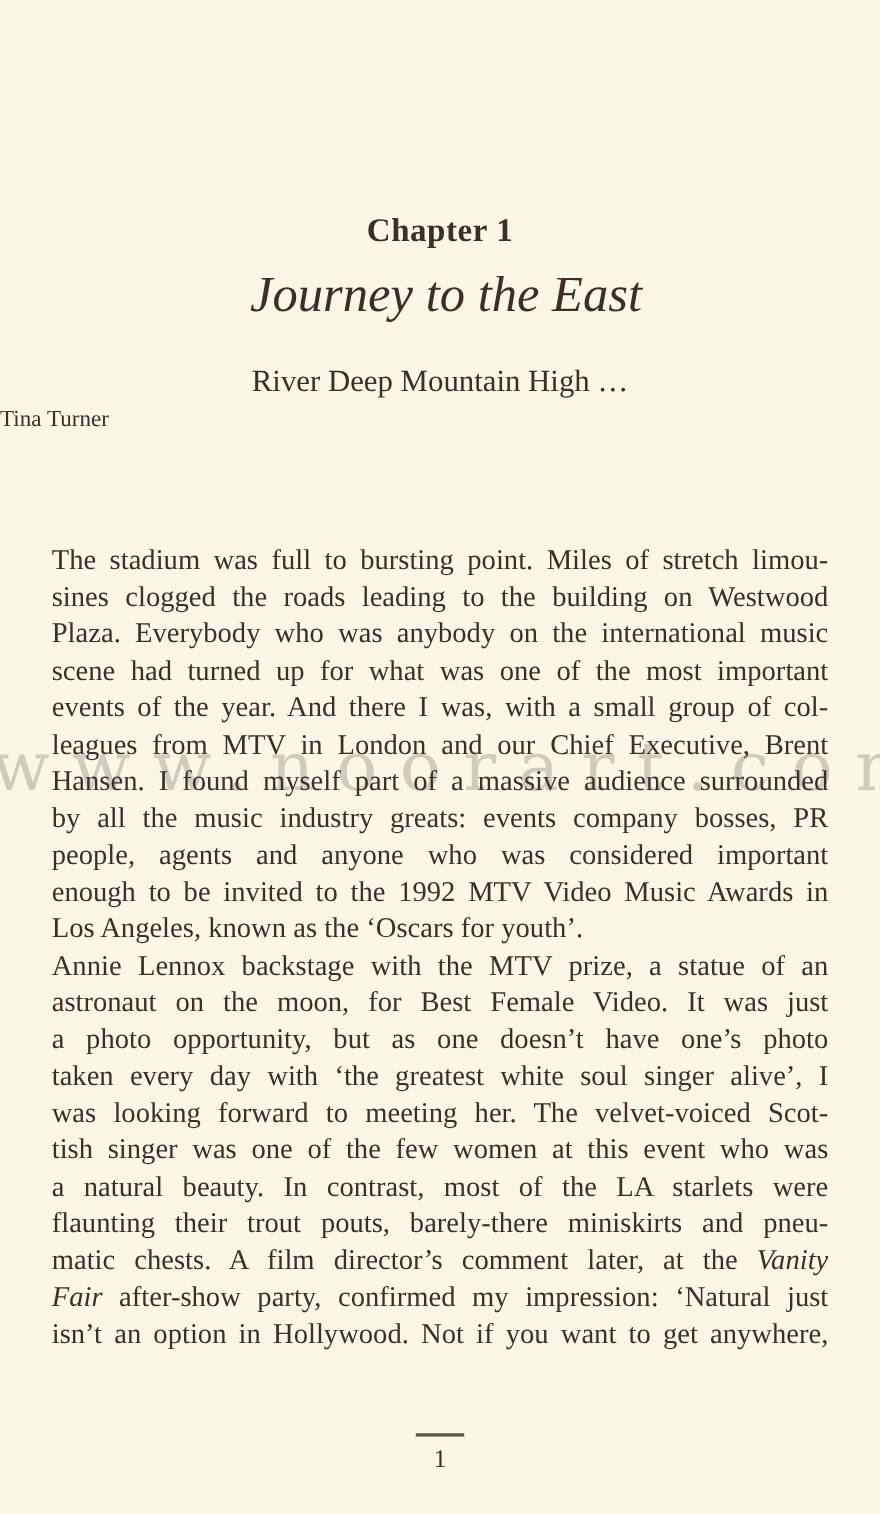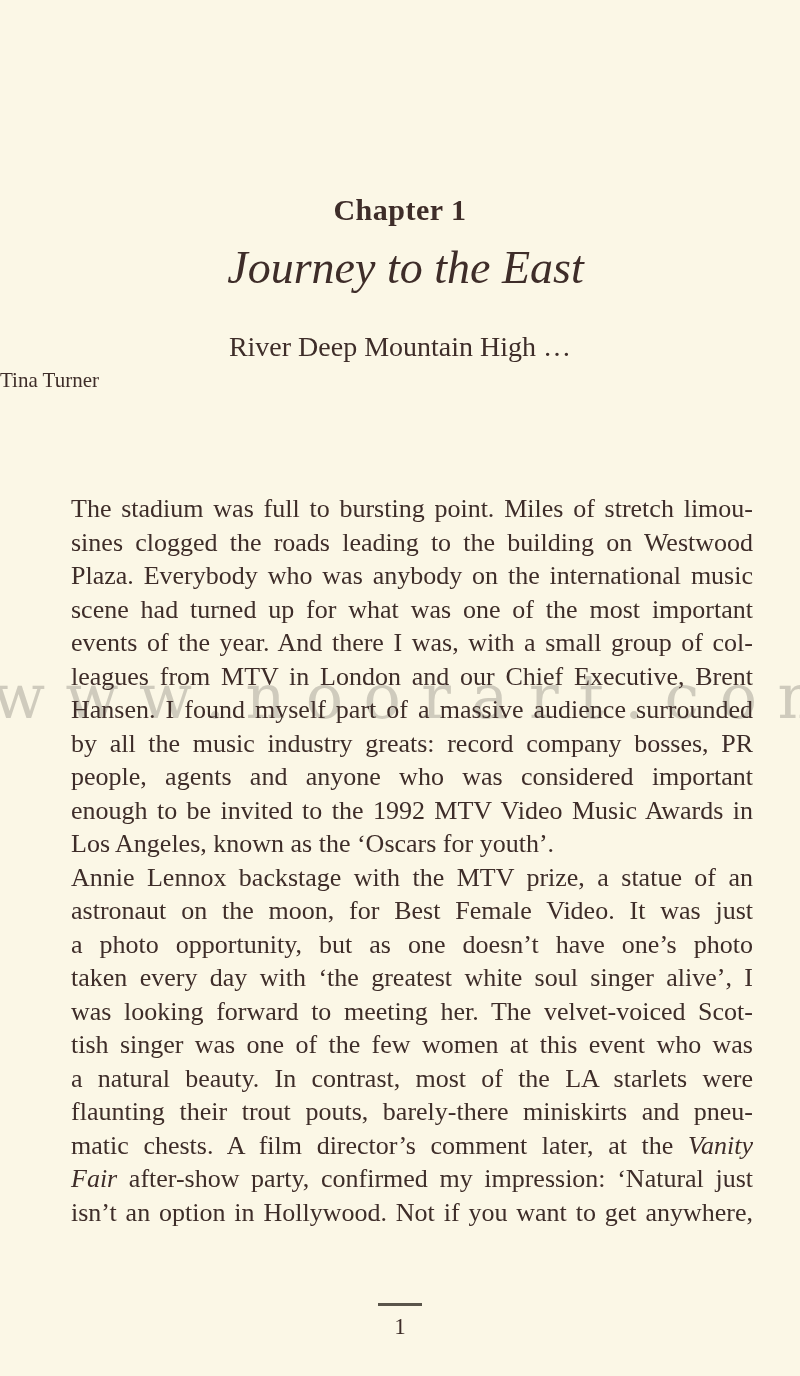--- a/index.html
+++ b/index.html
@@ -65,21 +65,20 @@
     left: 47px;
     width: 706px;
     font-size: 26px;
   }
   .line {
     height: 33.5px;
     line-height: 33.5px;
     text-align: justify;
     text-align-last: justify;
     white-space: nowrap;
-    margin-left: 24px;
   }
   .line.short {
     text-align-last: left;
   }
   .line.indent {
     padding-left: 30px;
   }
   .it { font-style: italic; }
   .footer-rule {
     position: absolute;
@@ -117,21 +116,21 @@
     <div class="attribution">Tina Turner</div>
 
     <div class="body-text">
       <div class="line">The stadium was full to bursting point. Miles of stretch limou-</div>
       <div class="line">sines clogged the roads leading to the building on Westwood</div>
       <div class="line">Plaza. Everybody who was anybody on the international music</div>
       <div class="line">scene had turned up for what was one of the most important</div>
       <div class="line">events of the year. And there I was, with a small group of col-</div>
       <div class="line">leagues from MTV in London and our Chief Executive, Brent</div>
       <div class="line">Hansen. I found myself part of a massive audience surrounded</div>
-      <div class="line">by all the music industry greats: record company bosses, PR</div>
+      <div class="line">by all the music industry greats: events company bosses, PR</div>
       <div class="line">people, agents and anyone who was considered important</div>
       <div class="line">enough to be invited to the 1992 MTV Video Music Awards in</div>
       <div class="line short">Los Angeles, known as the ‘Oscars for youth’.</div>
 
       <div class="line">Annie Lennox backstage with the MTV prize, a statue of an</div>
       <div class="line">astronaut on the moon, for Best Female Video. It was just</div>
       <div class="line">a photo opportunity, but as one doesn’t have one’s photo</div>
       <div class="line">taken every day with ‘the greatest white soul singer alive’, I</div>
       <div class="line">was looking forward to meeting her. The velvet-voiced Scot-</div>
       <div class="line">tish singer was one of the few women at this event who was</div>

